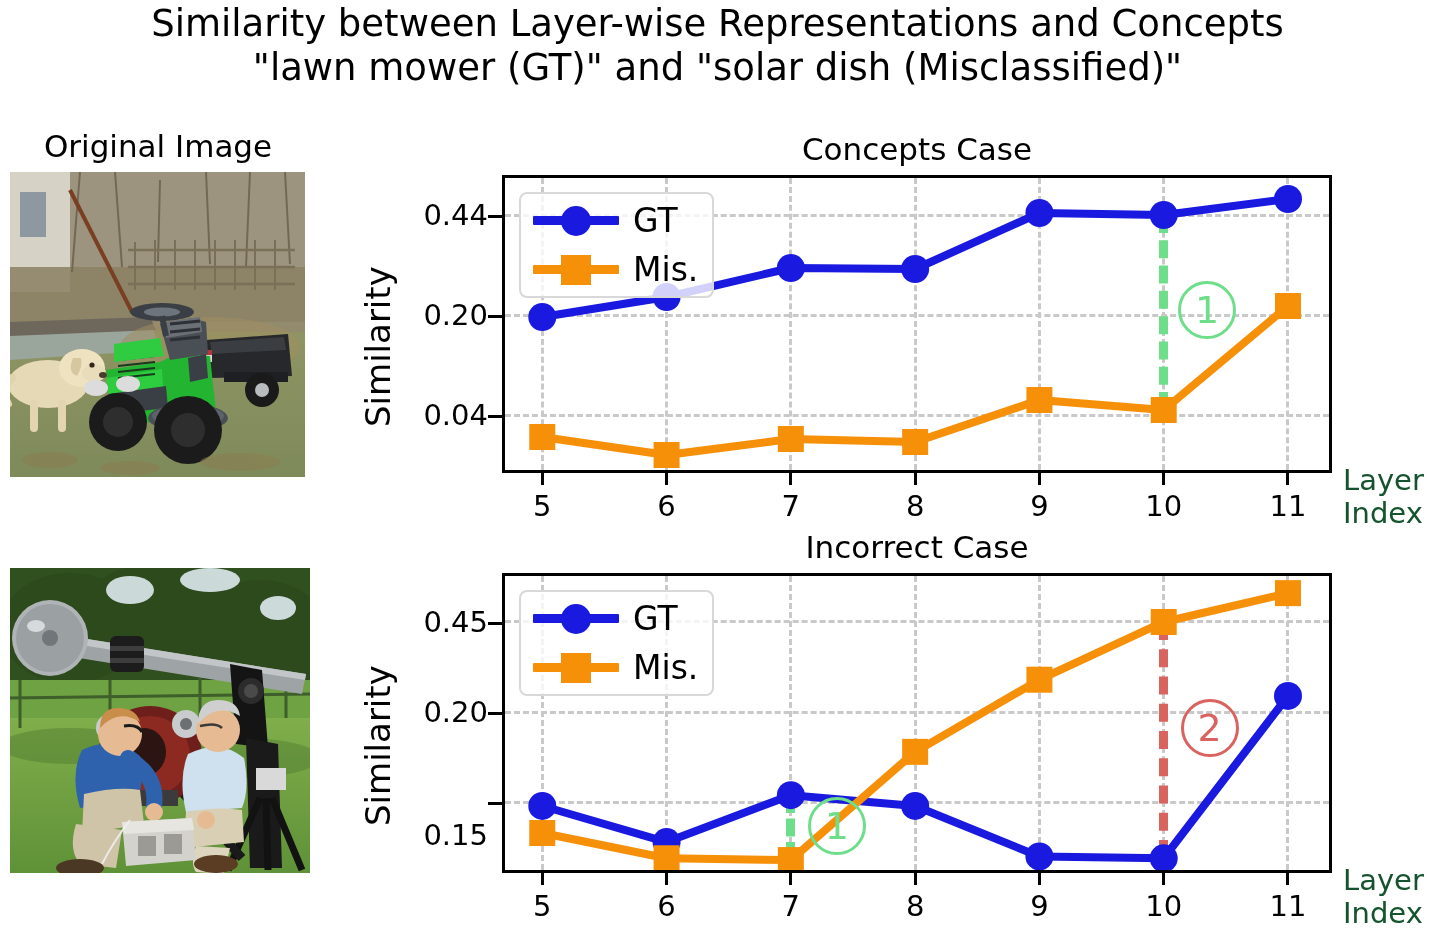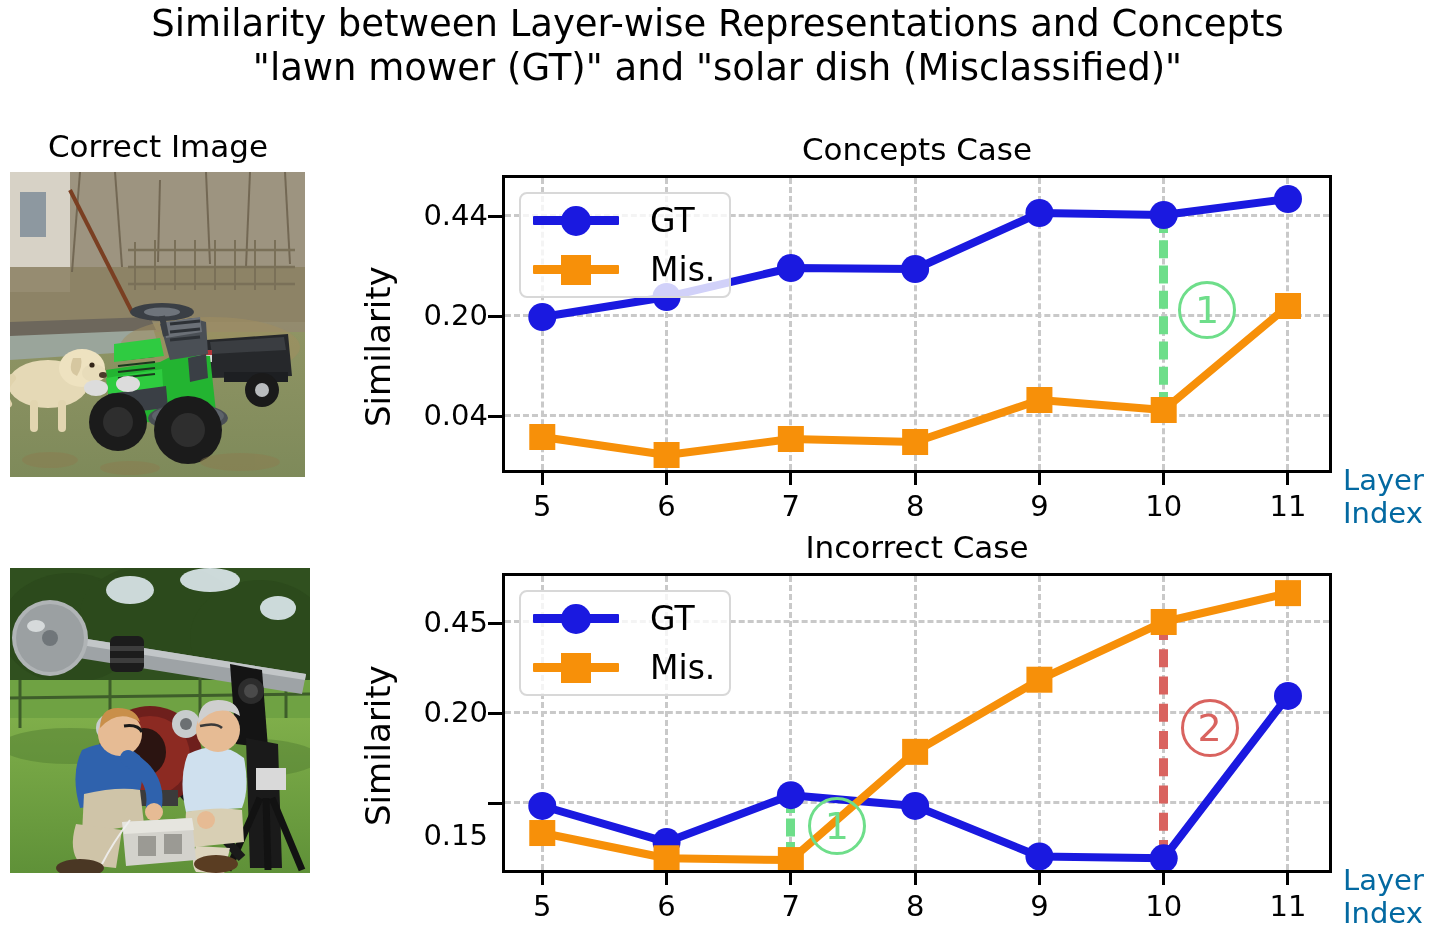--- a/index.html
+++ b/index.html
@@ -41,31 +41,31 @@
   #ylab-bottom{left:358px;top:826px;}
 
   .ytick{position:absolute;right:0;font-size:29px;color:#000;text-align:right;
          white-space:nowrap;transform:translateY(-50%);}
   .ytickmark{position:absolute;left:488px;width:14px;height:0;border-top:3px solid #000;}
 
   .xticklab{position:absolute;font-size:29px;color:#000;text-align:center;
             transform:translateX(-50%);white-space:nowrap;}
   .xtickmark{position:absolute;width:0;height:12px;border-left:3px solid #000;}
 
-  .xaxlabel{position:absolute;font-size:29px;line-height:33px;color:#0369a1;white-space:nowrap;}
+  .xaxlabel{position:absolute;font-size:29px;line-height:33px;color:#14532d;white-space:nowrap;}
   #xaxlab-top{left:1343px;top:464px;}
   #xaxlab-bottom{left:1343px;top:864px;}
 
   
   .legend{position:absolute;background:rgba(255,255,255,0.80);
           border:2px solid #d8d8d8;border-radius:8px;padding:10px 14px 10px 12px;
           display:flex;flex-direction:column;gap:16px;}
   #leg-top{left:14px;top:14px;}
   #leg-bottom{left:14px;top:14px;}
-  .legrow{display:flex;align-items:center;gap:31px;}
+  .legrow{display:flex;align-items:center;gap:14px;}
   .legline{position:relative;width:86px;height:9px;border-radius:1px;}
   .legmark{position:absolute;left:50%;top:50%;transform:translate(-50%,-50%);}
   .legmark.circ{width:30px;height:30px;border-radius:50%;}
   .legmark.sq{width:30px;height:30px;}
   .legtext{font-size:33px;color:#000;line-height:33px;}
 
   
   .annot{position:absolute;width:58px;height:58px;border-radius:50%;
          display:flex;align-items:center;justify-content:center;
          font-size:38px;line-height:38px;box-sizing:border-box;}
@@ -81,21 +81,21 @@
 </head>
 <body>
 
 <div class="fig">
 
   <div id="suptitle">
     <span>Similarity between Layer-wise Representations and Concepts</span>
     <span class="l2">"lawn mower (GT)" and "solar dish (Misclassified)"</span>
   </div>
 
-  <div id="orig-label">Correct Image</div>
+  <div id="orig-label">Original Image</div>
 
   <div class="photo" id="photo-top">
     <svg width="295" height="305" viewBox="0 0 295 305">
       <defs>
         <linearGradient id="skyg" x1="0" y1="0" x2="0" y2="1">
           <stop offset="0" stop-color="#cfd6cf"></stop>
             <stop offset="1" stop-color="#b9b49c"></stop>
         </linearGradient>
         <linearGradient id="grassg" x1="0" y1="0" x2="0" y2="1">
           <stop offset="0" stop-color="#8f9464"></stop>

